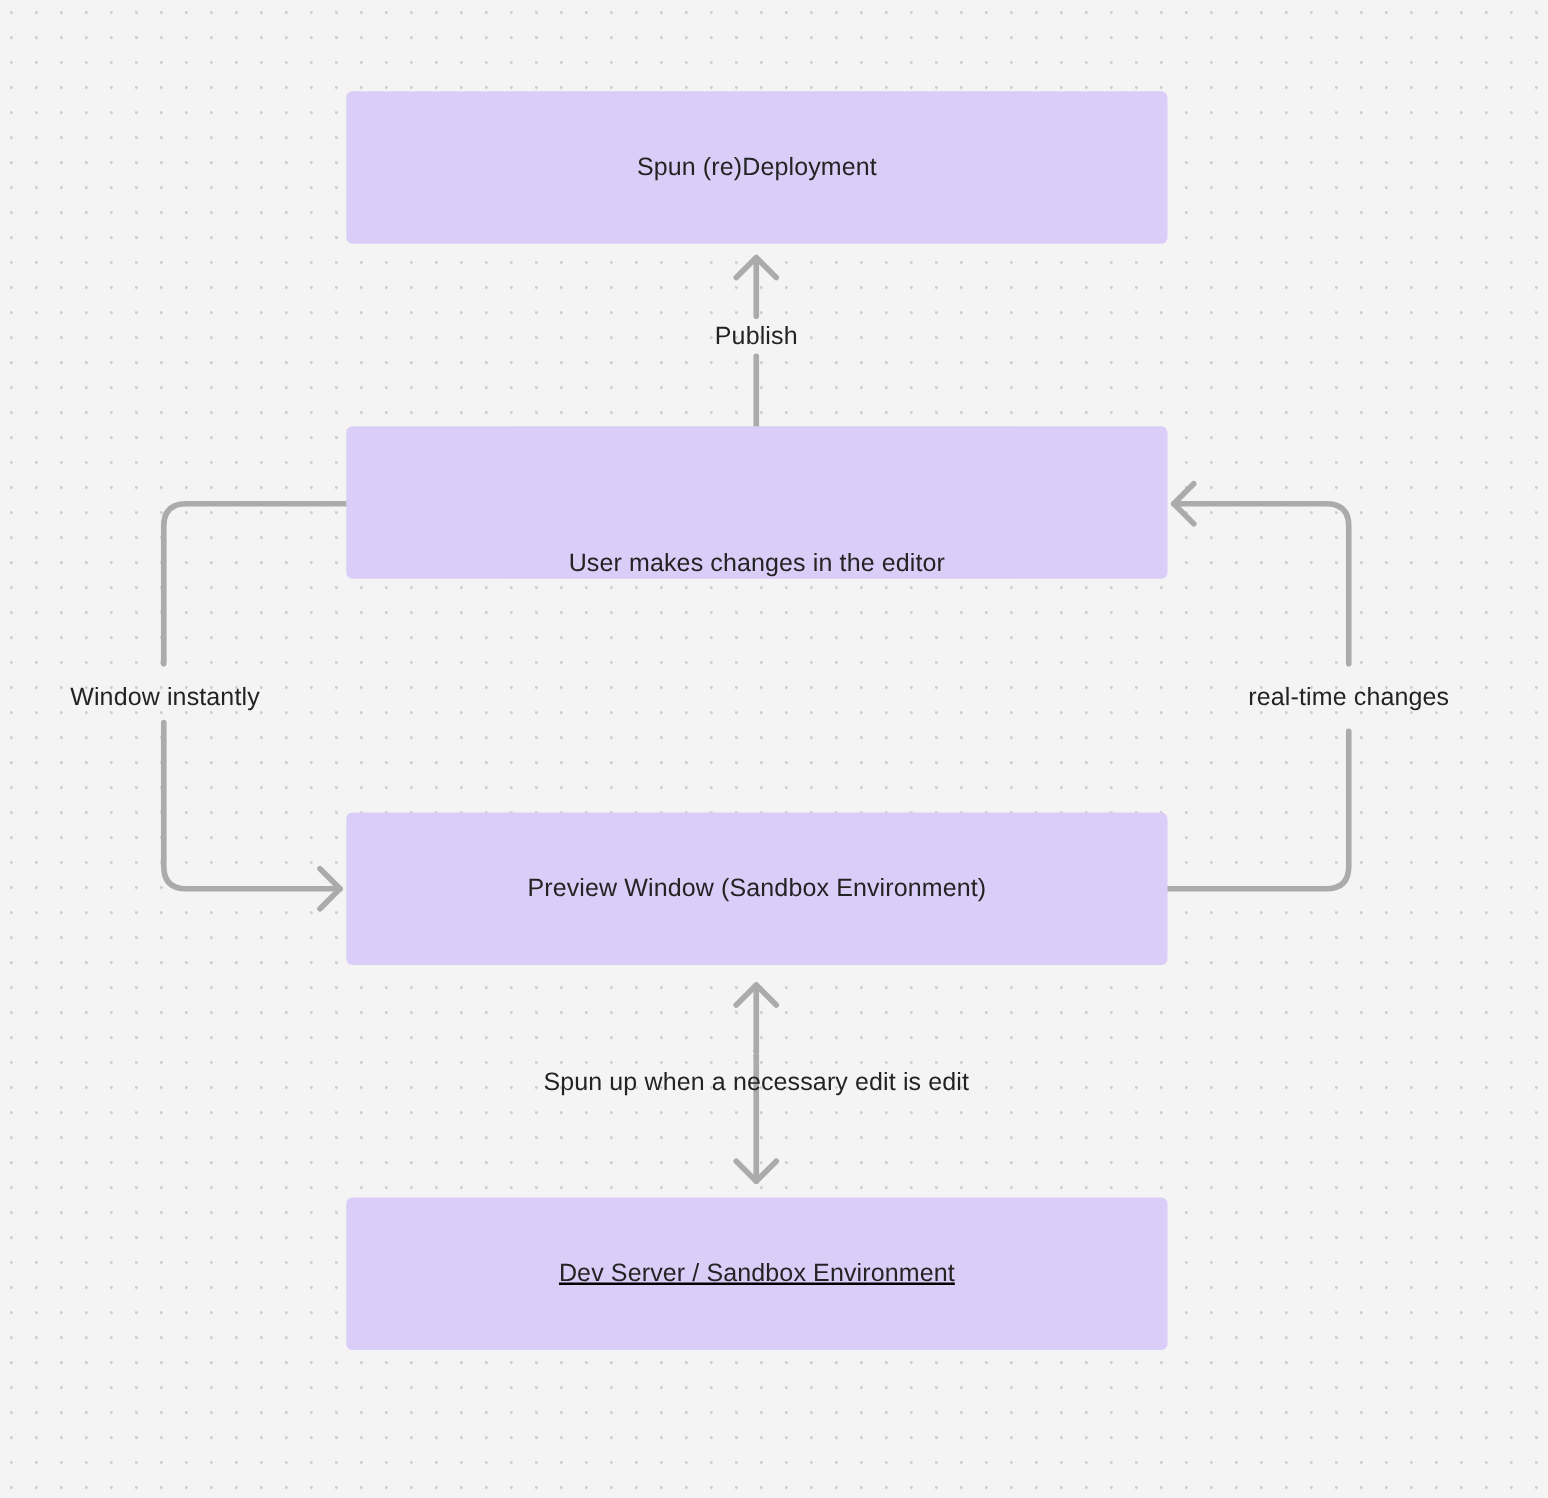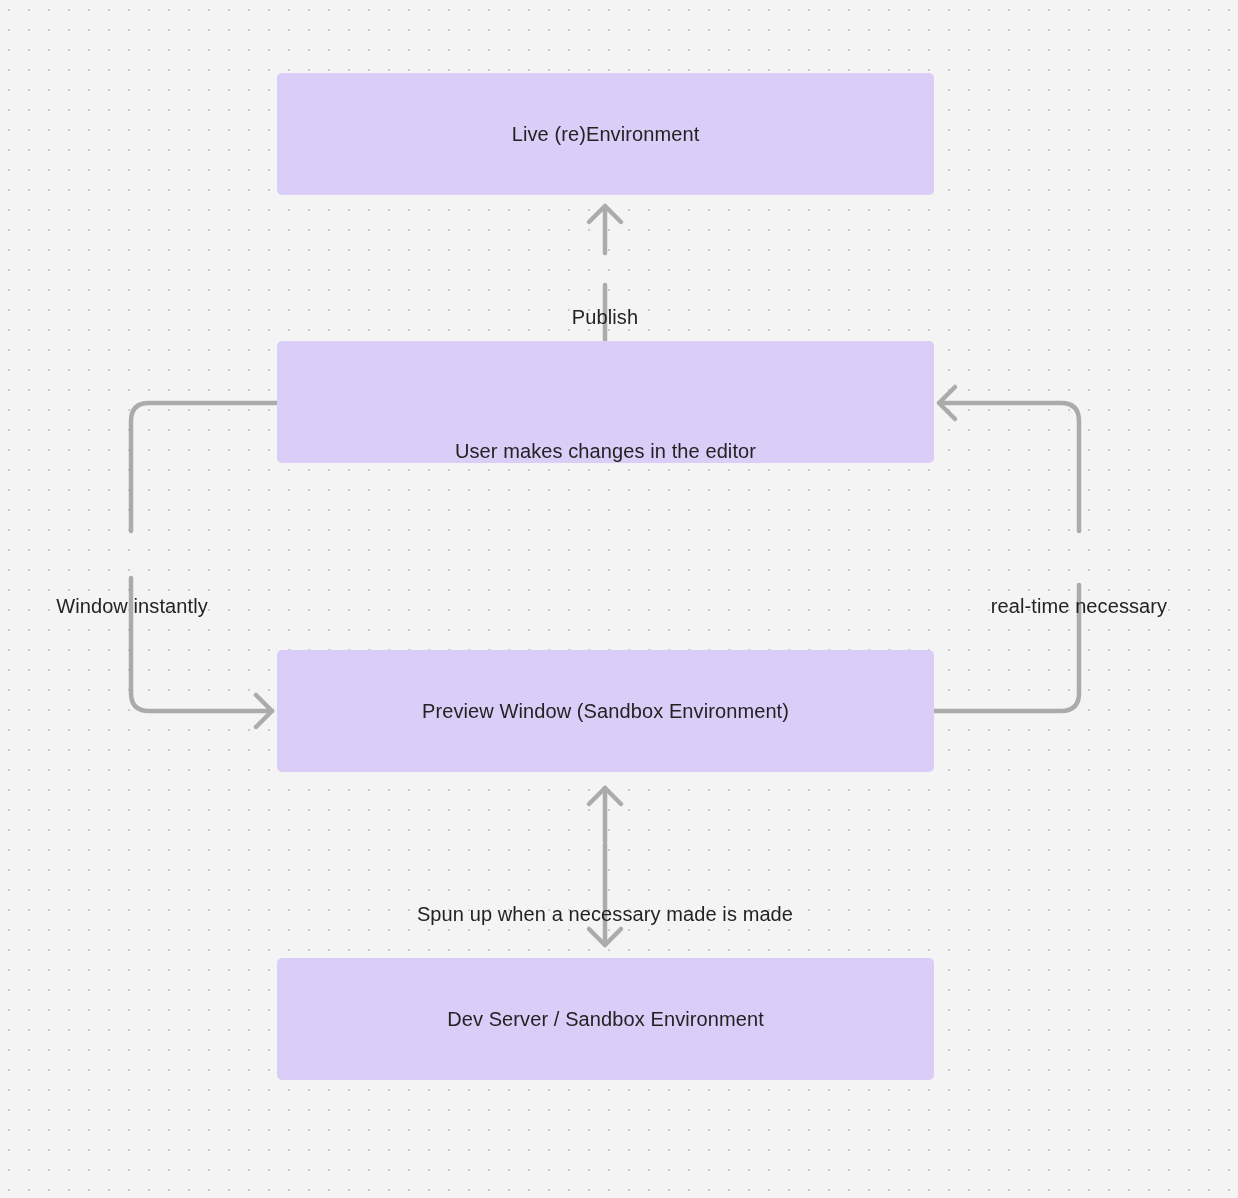--- a/index.html
+++ b/index.html
@@ -41,21 +41,21 @@
   }
   .edge-label {
     position:absolute;
     font-size:20px;
     line-height:1.2;
     color:#232323;
     letter-spacing:0.1px;
     white-space:nowrap;
     background:transparent;
   }
-  .el-center { transform:translate(-50%, -50%);margin-top:48px; }
+  .el-center { transform:translate(-50%, -50%); }
 </style>
 </head>
 <body>
 
 <div id="canvas">
 
   <svg id="edges" viewBox="0 0 1238 1198" width="1238" height="1198" aria-hidden="true">
     <g fill="none" stroke="#ABABAB" stroke-width="4.5" stroke-linecap="round" stroke-linejoin="round">
 
       <g>
@@ -84,36 +84,36 @@
         <path d="M605,786 L605,841" opacity="0"></path>
         <path d="M605,845 L605,845"></path>
         <path d="M605,786 L605,845" stroke="#ABABAB" opacity="0"></path>
         <path d="M605,841 L605,788"></path>
         <path d="M589,804 L605,788 L621,804"></path>
       </g>
     </g>
   </svg>
 
   <div class="node" style="left:277px; top:73px; width:657px; height:122px;">
-    <span class="node-label">Live (re)Environment</span>
+    <span class="node-label">Spun (re)Deployment</span>
   </div>
 
   <div class="node" style="left:277px; top:341px; width:657px; height:122px;align-items:flex-end;">
     <span class="node-label">User makes changes in the editor</span>
   </div>
 
   <div class="node" style="left:277px; top:650px; width:657px; height:122px;">
     <span class="node-label">Preview Window (Sandbox Environment)</span>
   </div>
 
-  <div class="node" style="left:277px; top:958px; width:657px; height:122px;">
+  <div class="node" style="left:277px; top:958px; width:657px; height:122px;text-decoration:underline;">
     <span class="node-label">Dev Server / Sandbox Environment</span>
   </div>
 
   <div class="edge-label el-center" style="left:605px; top:269px;">Publish</div>
 
   <div class="edge-label el-center" style="left:132px; top:558px;">Window instantly</div>
 
-  <div class="edge-label el-center" style="left:1079px; top:558px;">real-time necessary</div>
+  <div class="edge-label el-center" style="left:1079px; top:558px;">real-time changes</div>
 
-  <div class="edge-label el-center" style="left:605px; top:866px;">Spun up when a necessary made is made</div>
+  <div class="edge-label el-center" style="left:605px; top:866px;">Spun up when a necessary edit is edit</div>
 
 </div>
 
 </body></html>

